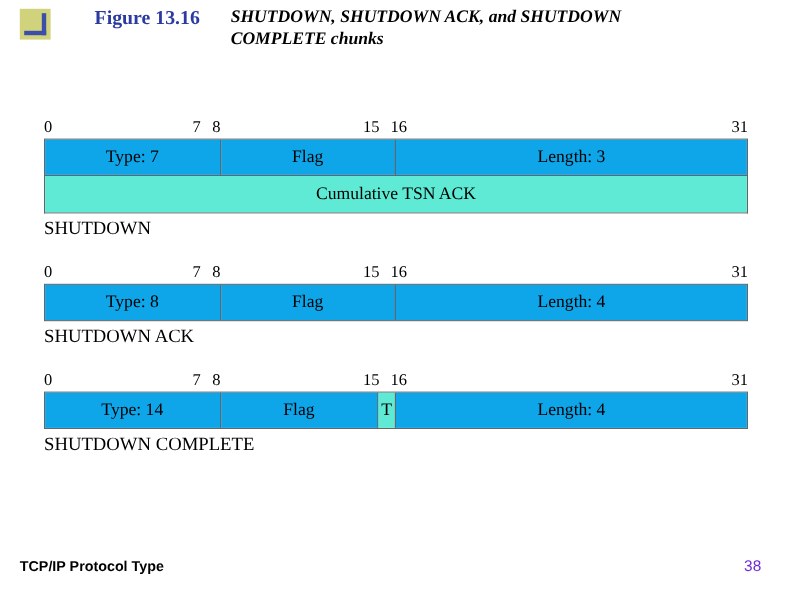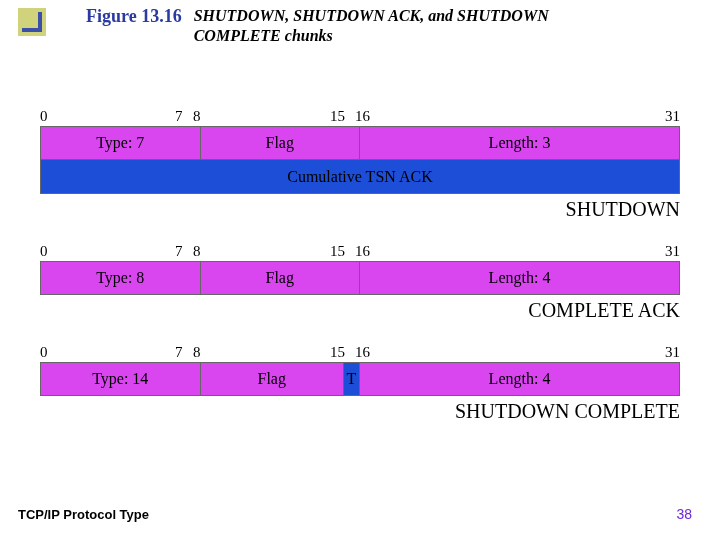--- a/index.html
+++ b/index.html
@@ -30,21 +30,21 @@
     left: 4px; top: 4px;
     width: 16px; height: 16px;
     border-right: 4px solid #3b4ea8;
     border-bottom: 4px solid #3b4ea8;
   }
   .fig-label {
     color: #2a3aa0;
     font-weight: bold;
     font-size: 18px;
     margin-left: 40px;
-    margin-right: 12px;
+    margin-right: 28px;
   }
   .fig-title {
     font-style: italic;
     font-weight: bold;
     font-size: 16px;
     max-width: 410px;
     line-height: 1.25;
   }
 
   .diagrams {
@@ -74,30 +74,30 @@
     border: 1px solid #666;
   }
   .cell {
     border-right: 1px solid #666;
     display: flex;
     align-items: center;
     justify-content: center;
     font-size: 16px;
   }
   .cell:last-child { border-right: none; }
-  .pink { background: #d946ef; }
-  .white { background: #1d4ed8; }
+  .pink { background: #0ea5e9; }
+  .white { background: #5eead4; }
   .w8  { width: 25%; }
   .w16 { width: 50%; }
   .wfull { width: 100%; }
   .wtiny { width: 16px; flex: 0 0 16px; }
   .w-rest { flex: 1 1 auto; }
   .caption {
-    text-align: right;
-    font-size: 20px;
+    text-align: left;
+    font-size: 17px;
     margin-top: 4px;
   }
 
   .footer-left {
     position: absolute;
     left: 18px;
     bottom: 18px;
     font-family: Verdana, Arial, sans-serif;
     font-weight: bold;
     font-size: 13px;
@@ -150,21 +150,21 @@
       <span class="b8">8</span>
       <span class="b15">15</span>
       <span class="b16">16</span>
       <span class="b31">31</span>
     </div>
     <div class="row">
       <div class="cell pink w8">Type: 8</div>
       <div class="cell pink w8">Flag</div>
       <div class="cell pink w16">Length: 4</div>
     </div>
-    <div class="caption">COMPLETE ACK</div>
+    <div class="caption">SHUTDOWN ACK</div>
   </div>
 
   <div class="chunk">
     <div class="bitscale">
       <span class="b0">0</span>
       <span class="b7">7</span>
       <span class="b8">8</span>
       <span class="b15">15</span>
       <span class="b16">16</span>
       <span class="b31">31</span>

